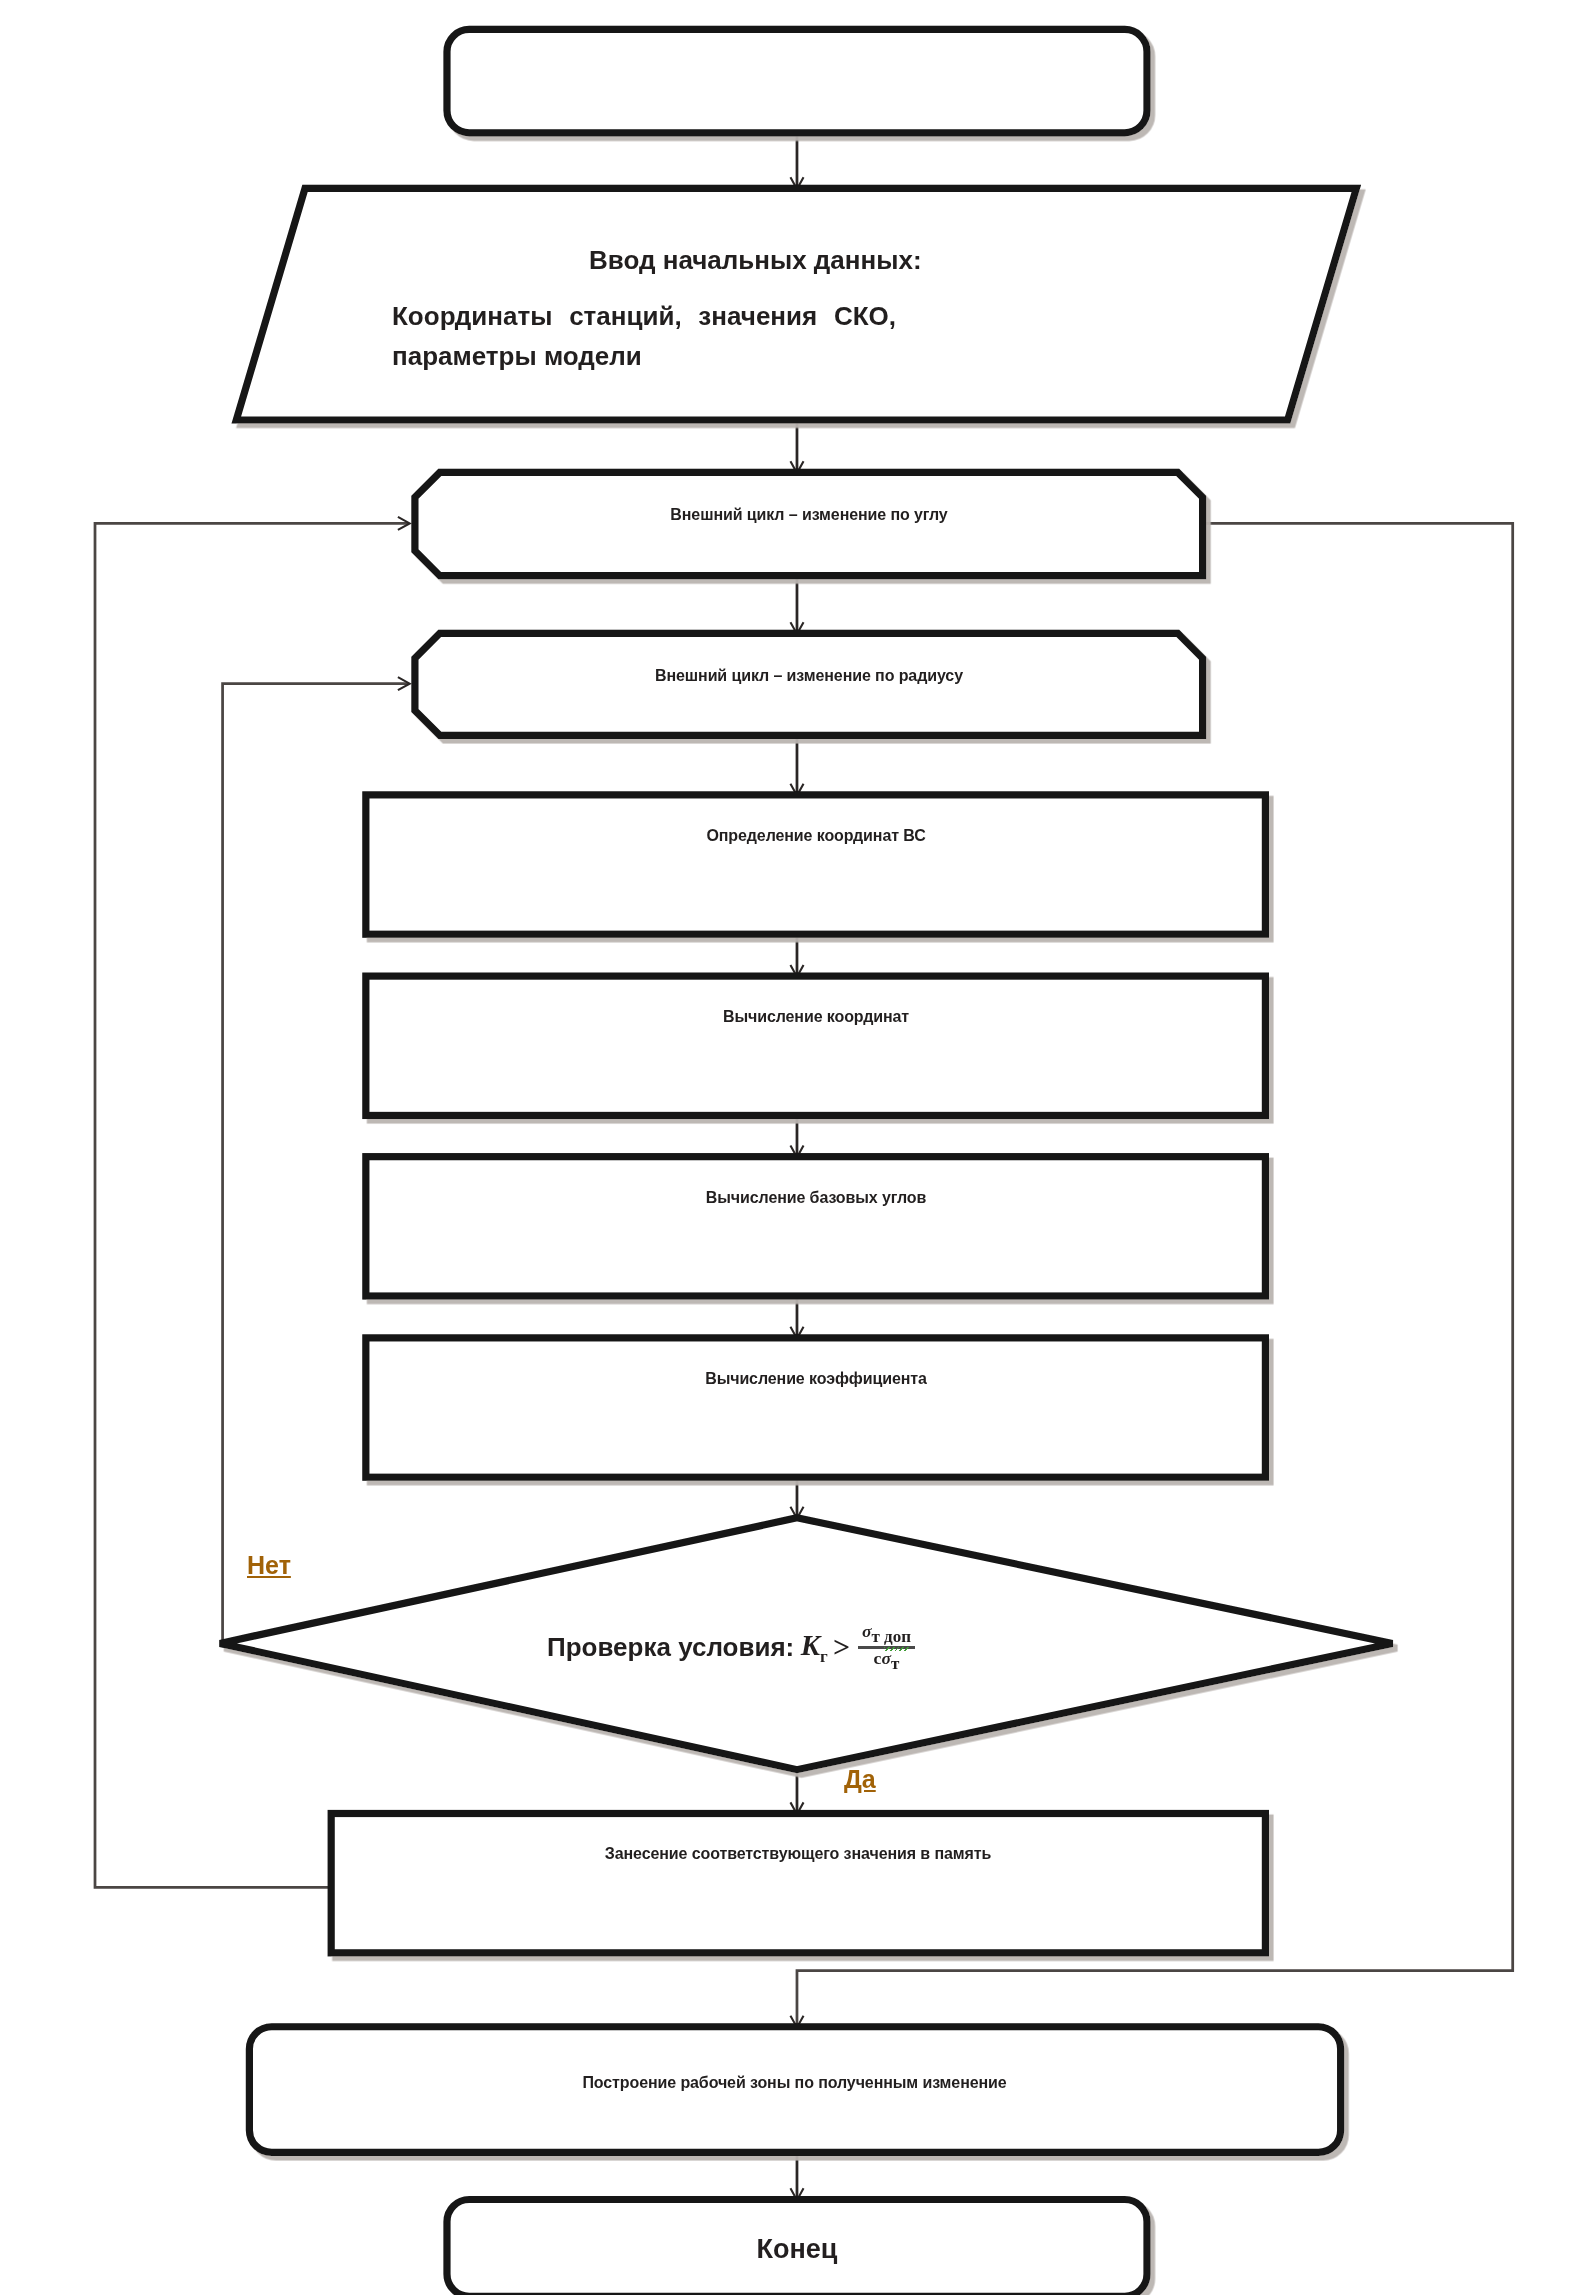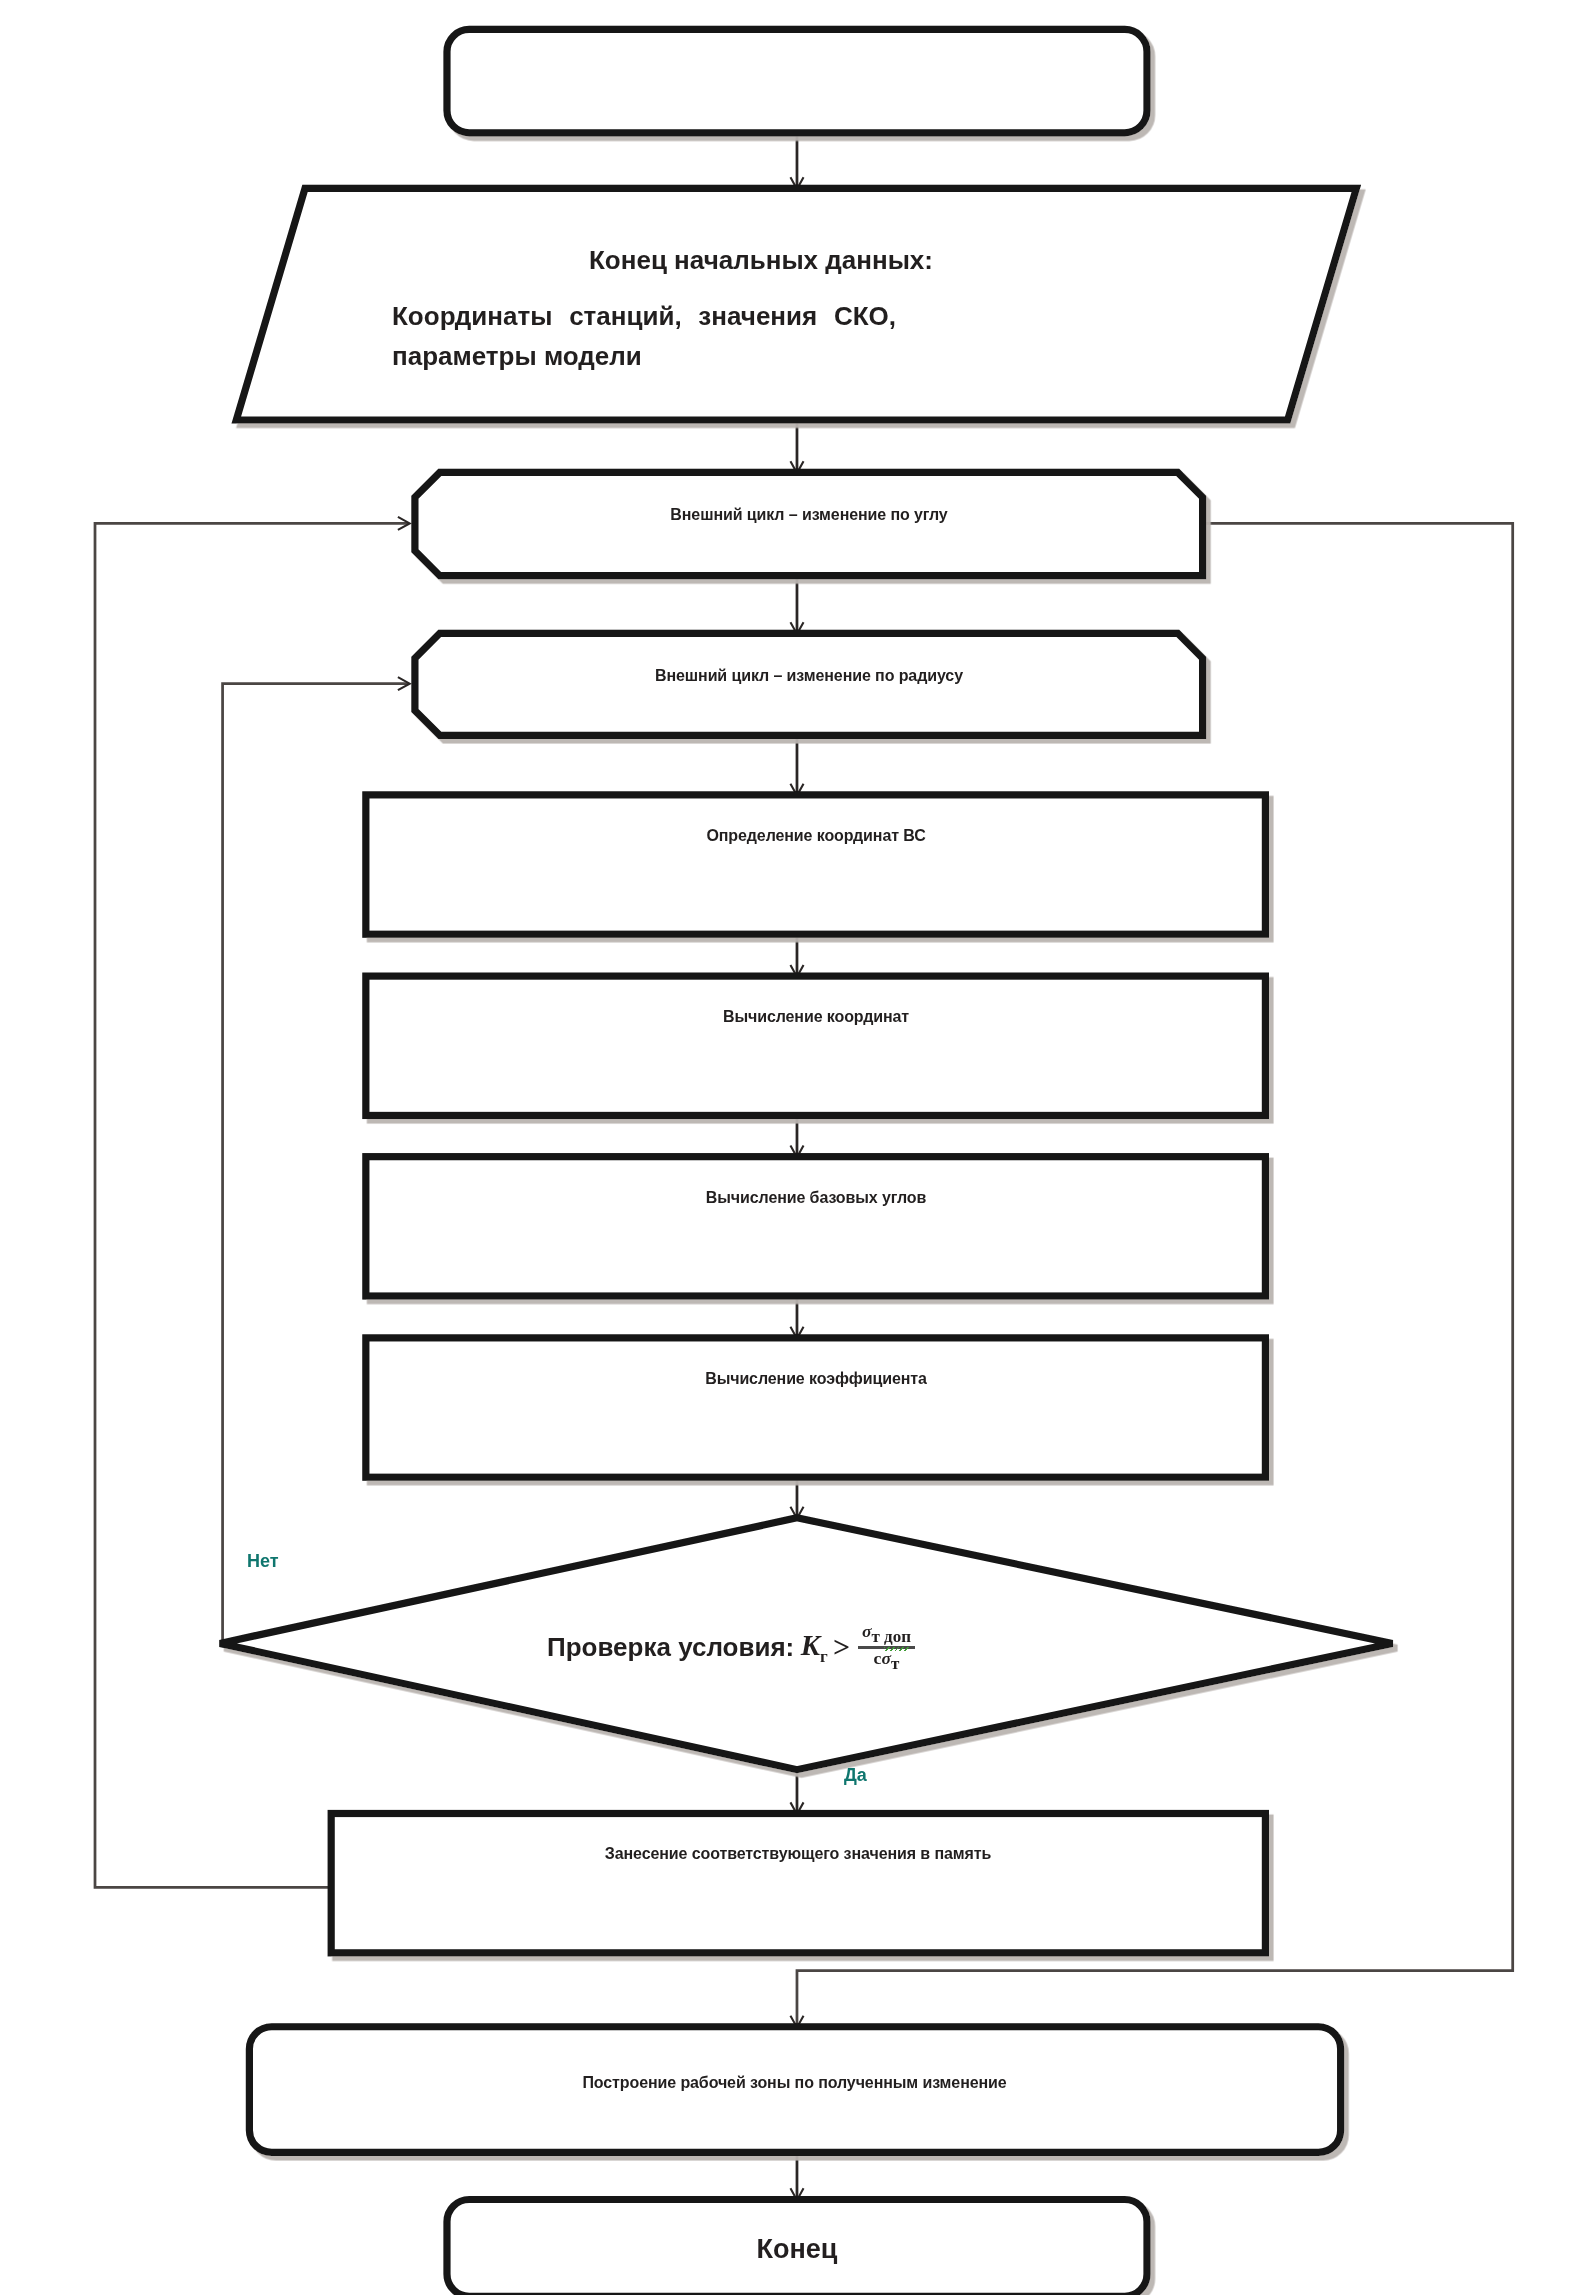--- a/index.html
+++ b/index.html
@@ -48,24 +48,25 @@
   }
   .io-title{
     position:absolute;
     font-size:26px;
     font-weight:600;
     color:#221f1f;
     white-space:nowrap;
   }
   .branch-label{
     position:absolute;
-    font-size:18px;
-    font-weight:700;
-    color:#0f766e;
-    white-space:nowrap;
+    font-size:25px;
+    font-weight:700;
+    color:#a16207;
+    white-space:nowrap;
+    text-decoration:underline;
   }
   
   .decision-text{
     position:absolute;
     display:flex;
     align-items:center;
     font-size:26px;
     font-weight:600;
     color:#221f1f;
     white-space:nowrap;
@@ -192,21 +193,21 @@
     <polygon points="1218,2320 2128,2512 1218,2705 336,2512" fill="#ffffff" stroke="#161616" stroke-width="11" filter="url(#softshadow)"></polygon>
 
     <rect x="506" y="2772" width="1428" height="213" fill="#ffffff" stroke="#161616" stroke-width="11" filter="url(#softshadow)"></rect>
 
     <rect x="381" y="3098" width="1668" height="192" rx="34" ry="34" fill="#ffffff" stroke="#161616" stroke-width="11" filter="url(#softshadow)"></rect>
 
     <rect x="683" y="3362" width="1070" height="148" rx="34" ry="34" fill="#ffffff" stroke="#161616" stroke-width="11" filter="url(#softshadow)"></rect>
   </svg>
 
 
-  <div class="io-title" style="left:589px; top:245px;">Конец начальных данных:</div>
+  <div class="io-title" style="left:589px; top:245px;">Ввод начальных данных:</div>
 
   <div class="io-block" style="left:392px; top:297px;">Координаты станций, значения СКО, параметры модели</div>
 
   <div class="lbl node-text" style="left:415px; top:505px; width:788px;">Внешний цикл – изменение по углу</div>
 
   <div class="lbl node-text" style="left:415px; top:666px; width:788px;">Внешний цикл – изменение по радиусу</div>
 
   <div class="lbl node-text" style="left:366px; top:826px; width:900px;">Определение координат ВС</div>
 
   <div class="lbl node-text" style="left:366px; top:1007px; width:900px;">Вычисление координат</div>

